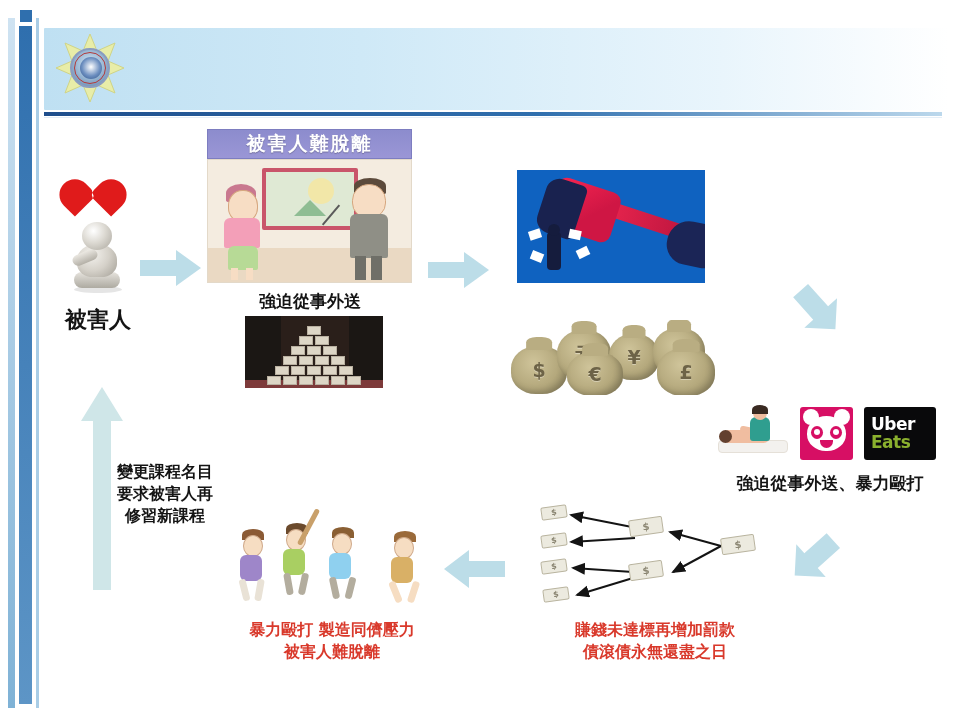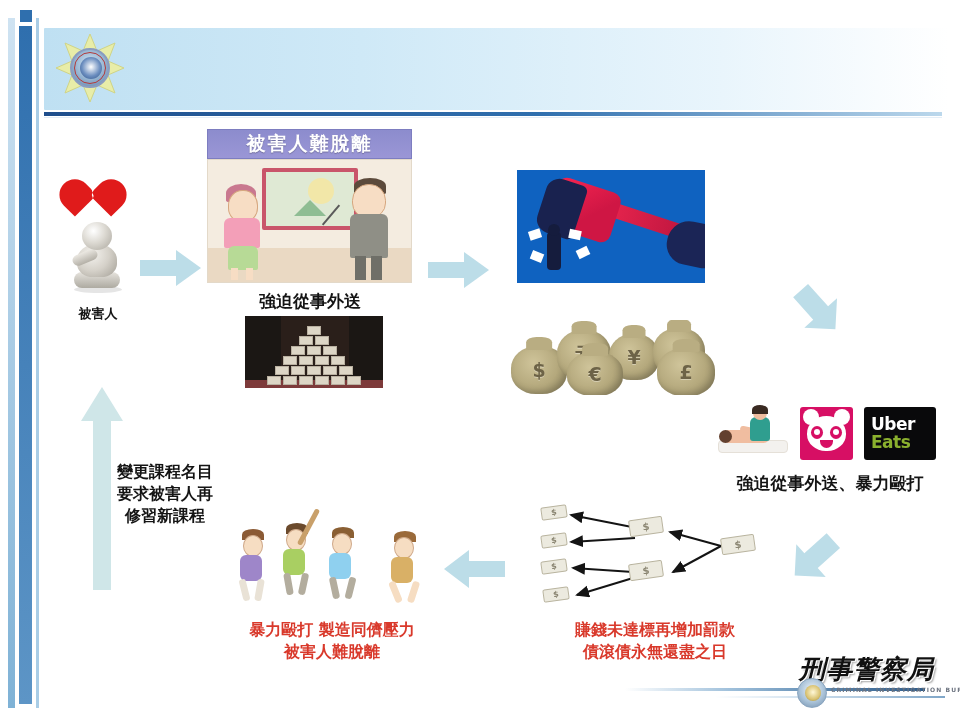--- a/index.html
+++ b/index.html
@@ -218,21 +218,21 @@
   </div>
 
   <div class="sad">
     <div class="shadow"></div>
     <div class="l"></div>
     <div class="b"></div>
     <div class="a"></div>
     <div class="h"></div>
   </div>
 
-  <div class="cap blk" style="left:48px;top:305px;width:100px;font-size:13px;">被害人</div>
+  <div class="cap blk" style="left:48px;top:305px;width:100px;font-size:22px;">被害人</div>
 
   <div class="arw" style="left:140px;top:248px;">
     <svg width="62" height="40" viewBox="0 0 62 40">
       <polygon points="0,12 36,12 36,2 61,20 36,38 36,28 0,28" fill="#bcdde8"></polygon>
     </svg>
   </div>
 
   <div class="course-tag">被害人難脫離</div>
 
   <div class="ph classroom">
@@ -452,21 +452,14 @@
   <div class="uparrow">
     <svg width="44" height="205" viewBox="0 0 44 205">
       <polygon points="13,205 13,36 1,36 22,2 43,36 31,36 31,205" fill="#cfe6e8"></polygon>
     </svg>
   </div>
 
   <div class="cap blk" style="left:100px;top:462px;width:130px;font-size:16px;">變更課程名目</div>
   <div class="cap blk" style="left:100px;top:484px;width:130px;font-size:16px;">要求被害人再</div>
   <div class="cap blk" style="left:100px;top:506px;width:130px;font-size:16px;">修習新課程</div>
 
-  <div class="cib">
-    <div class="swoosh"></div>
-    <div class="swoosh2"></div>
-    <div class="txt">刑事警察局</div>
-    <div class="badge2"></div>
-    <div class="sub">CRIMINAL INVESTIGATION BUREAU</div>
-  </div>
 
 </div>
 
 </body></html>

